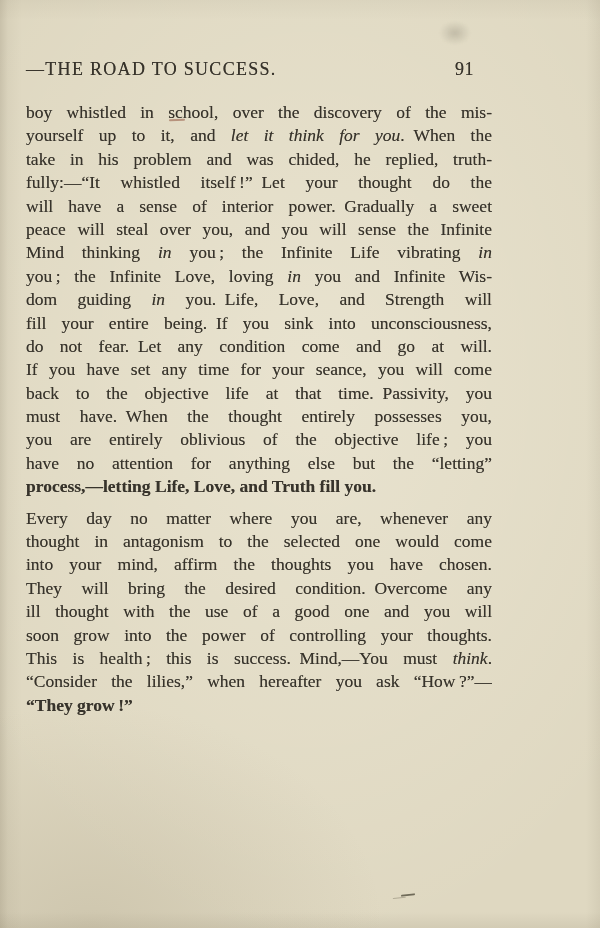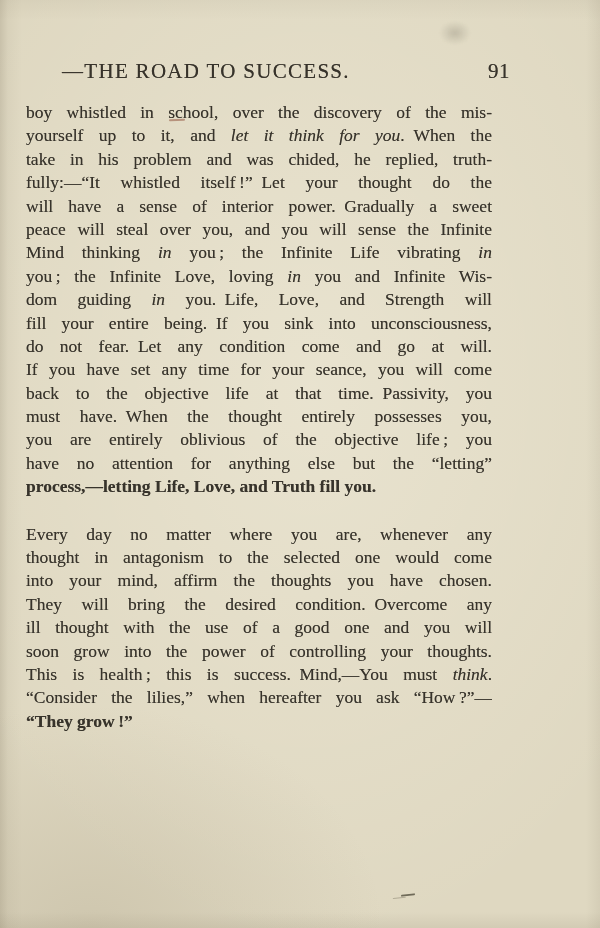--- a/index.html
+++ b/index.html
@@ -16,35 +16,34 @@
       linear-gradient(90deg, rgba(110,100,78,0.20), rgba(110,100,78,0.06) 8px, transparent 22px),
       linear-gradient(270deg, rgba(120,110,88,0.10), transparent 14px),
       linear-gradient(0deg, rgba(120,110,88,0.12), transparent 16px),
       linear-gradient(180deg, rgba(130,120,96,0.08), transparent 20px),
       var(--paper, #dfd8c1);
   }
   .header {
     position: absolute;
     top: 59px; left: 26px; width: 466px;
     display: flex; justify-content: space-between; align-items: baseline;
-    font-size: 21px;
+    font-size: 18px;
     letter-spacing: 1.3px;
     text-shadow: 0 0 0.6px rgba(55,51,43,0.7);
     white-space: nowrap;
-    margin-left: 36px;
   }
   .pagenum { letter-spacing: 0.5px; padding-right: 18px; }
   .body {
     position: absolute;
     top: 101px; left: 26px; width: 466px;
     font-size: 17.5px;
     line-height: 23.4px;
     text-shadow: 0 0 0.5px rgba(55,51,43,0.55);
   }
-  .paragraph + .paragraph { margin-top: 24px; }
+  .paragraph + .paragraph { margin-top: 8px; }
   .line {
     height: 23.4px;
     overflow: hidden;
     text-align: justify;
     text-align-last: justify;
   }
   .line.last { text-align-last: left; font-weight: bold; }
   em { font-style: italic; }
   .artifact { position: absolute; pointer-events: none; }
   .smudge {

